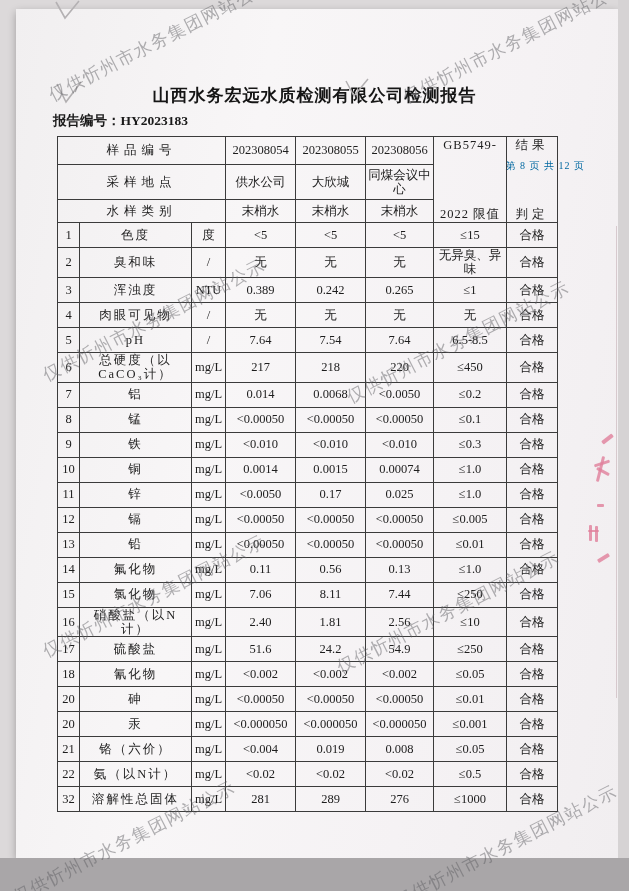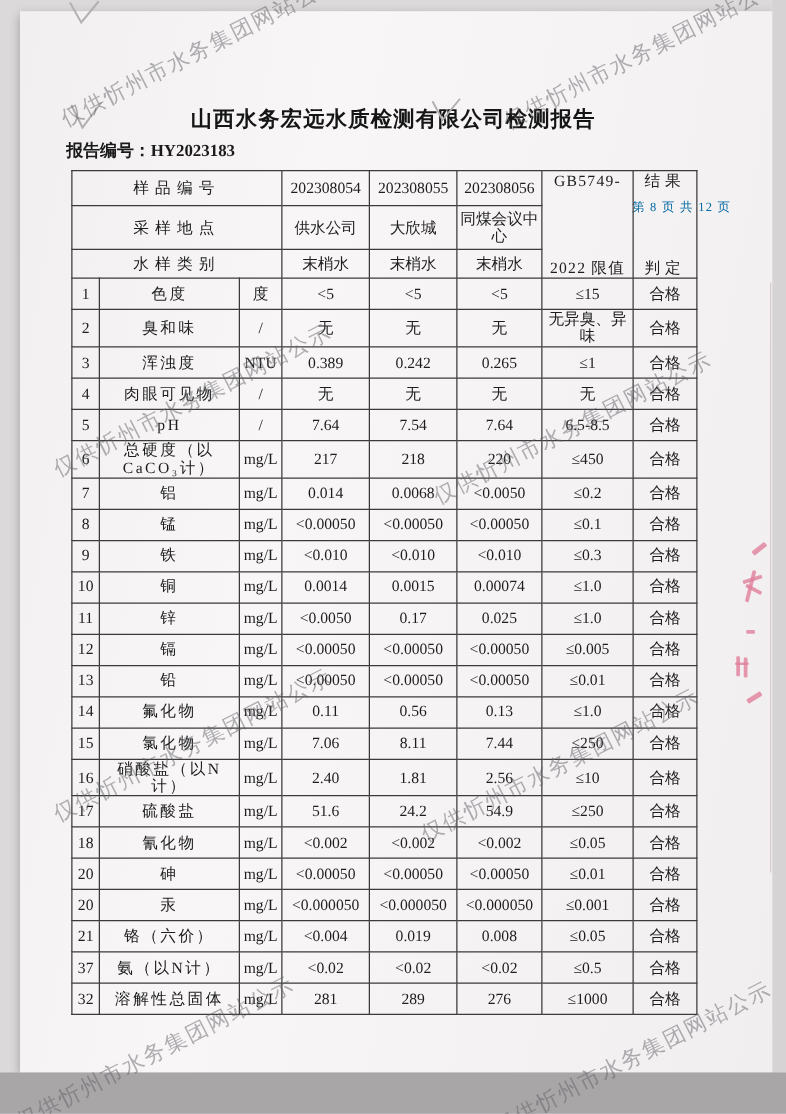--- a/index.html
+++ b/index.html
@@ -340,21 +340,21 @@
           <td>21</td>
           <td class="name-cell">铬（六价）</td>
           <td>mg/L</td>
           <td>&lt;0.004</td>
           <td>0.019</td>
           <td>0.008</td>
           <td>≤0.05</td>
           <td>合格</td>
         </tr>
         <tr>
-          <td>37</td>
+          <td>22</td>
           <td class="name-cell">氨（以N计）</td>
           <td>mg/L</td>
           <td>&lt;0.02</td>
           <td>&lt;0.02</td>
           <td>&lt;0.02</td>
           <td>≤0.5</td>
           <td>合格</td>
         </tr>
         <tr>
           <td>32</td>

